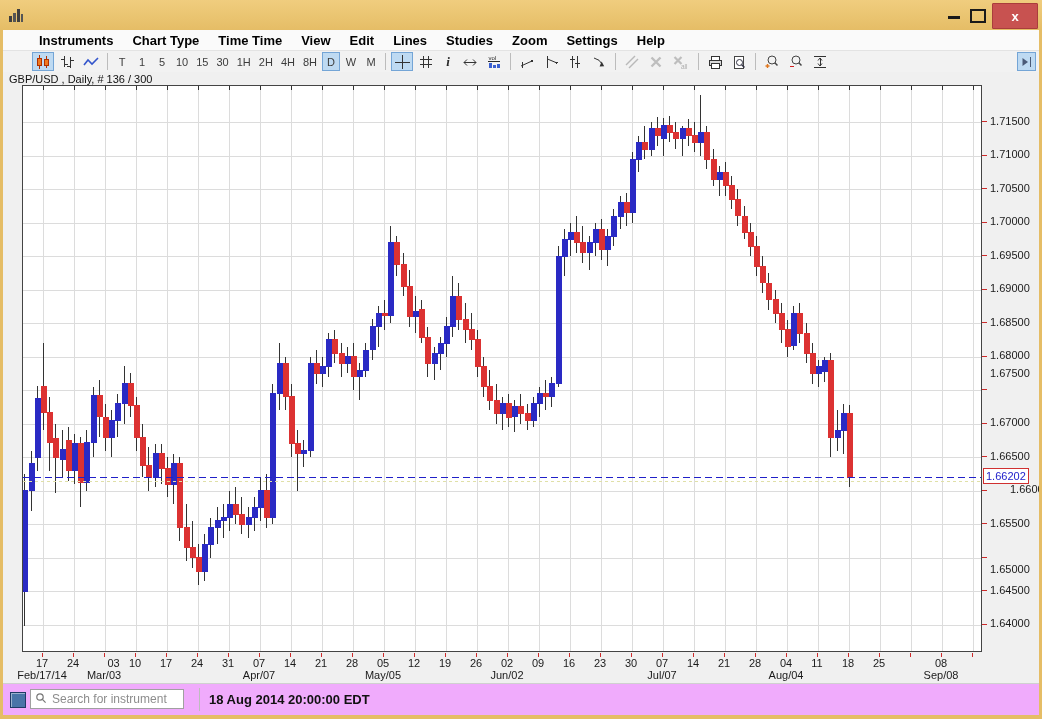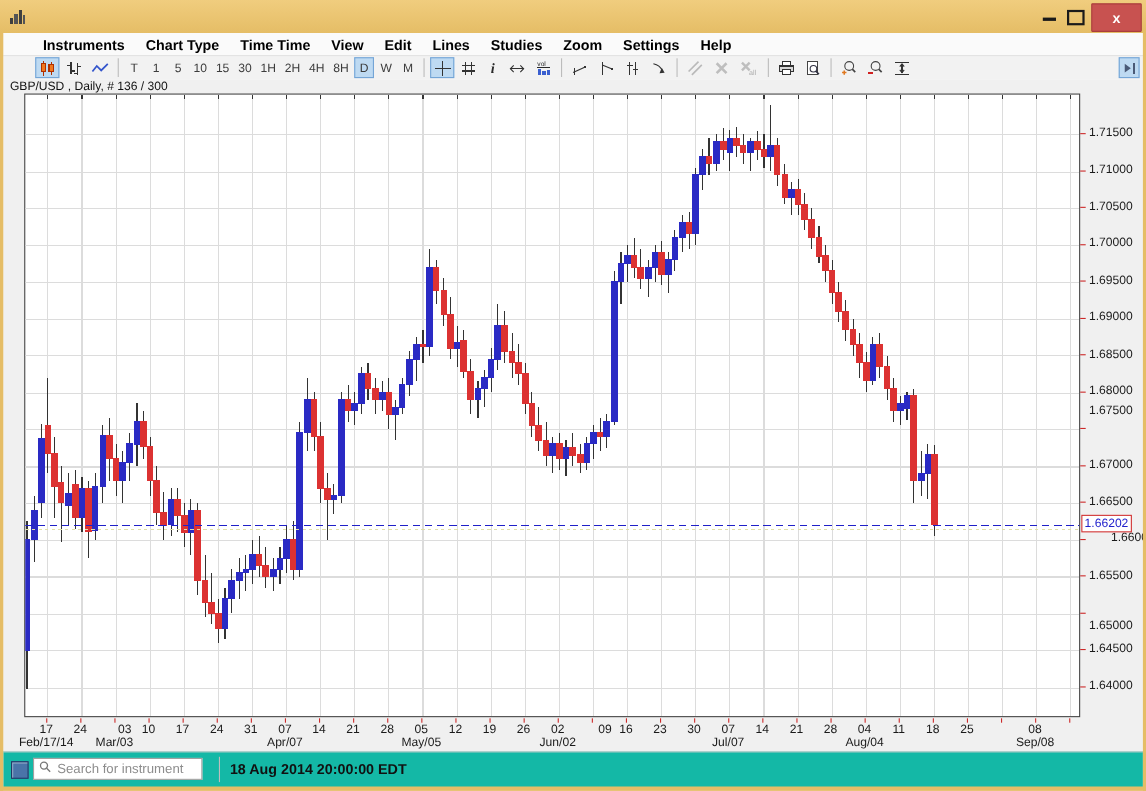--- a/index.html
+++ b/index.html
@@ -46,21 +46,21 @@
   .yaxis{position:absolute;left:979px;top:13px;width:57px;height:567px;}
   .ytick{position:absolute;left:0;width:5px;height:1px;background:#cc2a2a;}
   .ylabel{position:absolute;left:8px;font-size:11px;color:#1a1a1a;}
   .price-tag{position:absolute;left:1px;height:14px;line-height:14px;background:#fff;
     border:1px solid #d03030;color:#2222cc;font-size:11px;padding:0 2px;z-index:5;}
   .xaxis{position:absolute;left:19px;top:581px;width:1010px;height:30px;}
   .xtick{position:absolute;top:0;width:1px;height:4px;background:#cc2a2a;}
   .xday{position:absolute;top:4px;font-size:11px;color:#1a1a1a;transform:translateX(-50%);}
   .xmonth{position:absolute;top:16px;font-size:11px;color:#1a1a1a;transform:translateX(-50%);white-space:nowrap;}
   
-  .statusbar{position:absolute;left:3px;top:683px;width:1036px;height:32px;background:#14b8a6;
+  .statusbar{position:absolute;left:3px;top:683px;width:1036px;height:32px;background:#f0abfc;
     border-top:1px solid #d0d0d0;}
   .status-square{position:absolute;left:7px;top:8px;width:14px;height:14px;background:#4a74a8;
     border:1px solid #203a66;box-shadow:inset 1px 1px 0 rgba(255,255,255,.45);}
   .searchbox{position:absolute;left:27px;top:5px;width:154px;height:20px;background:#fff;
     border:1px solid #a0a0a0;display:flex;align-items:center;padding:0 4px;box-sizing:border-box;}
   .searchbox input{border:none;outline:none;flex:1;font-size:12px;color:#333;
     font-family:"Liberation Sans",sans-serif;background:transparent;margin-left:3px;min-width:0;}
   .searchbox input::placeholder{color:#8d8d8d;}
   .status-sep{position:absolute;left:196px;top:4px;width:1px;height:23px;background:#bdbdbd;}
   .timestamp{position:absolute;left:206px;top:8px;font-size:13px;font-weight:bold;color:#111;}
@@ -687,21 +687,21 @@
       <div class="xtick" style="left: 392px;"></div>
       <div class="xday" style="left: 392px;">12</div>
       <div class="xtick" style="left: 423px;"></div>
       <div class="xday" style="left: 423px;">19</div>
       <div class="xtick" style="left: 454px;"></div>
       <div class="xday" style="left: 454px;">26</div>
       <div class="xtick" style="left: 485px;"></div>
       <div class="xday" style="left: 485px;">02</div>
       <div class="xmonth" style="left: 485px;">Jun/02</div>
       <div class="xtick" style="left: 516px;"></div>
-      <div class="xday" style="left: 528px;">09</div>
+      <div class="xday" style="left: 516px;">09</div>
       <div class="xtick" style="left: 547px;"></div>
       <div class="xday" style="left: 547px;">16</div>
       <div class="xtick" style="left: 578px;"></div>
       <div class="xday" style="left: 578px;">23</div>
       <div class="xtick" style="left: 609px;"></div>
       <div class="xday" style="left: 609px;">30</div>
       <div class="xtick" style="left: 640px;"></div>
       <div class="xday" style="left: 640px;">07</div>
       <div class="xmonth" style="left: 640px;">Jul/07</div>
       <div class="xtick" style="left: 671px;"></div>

